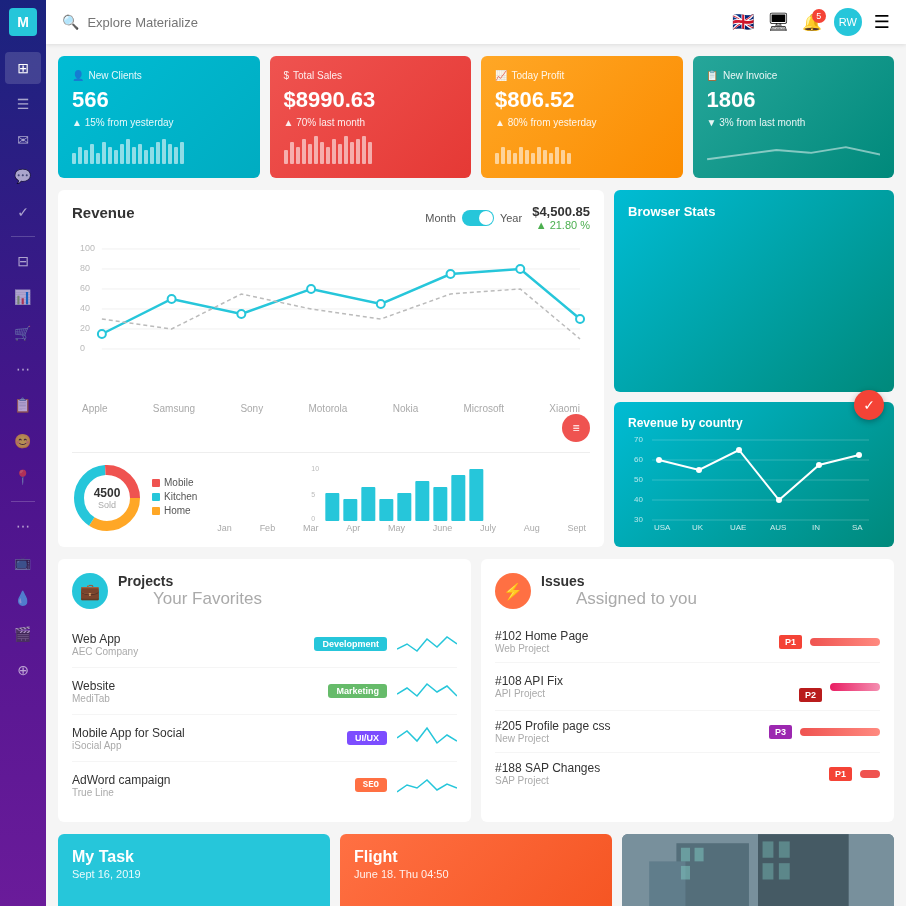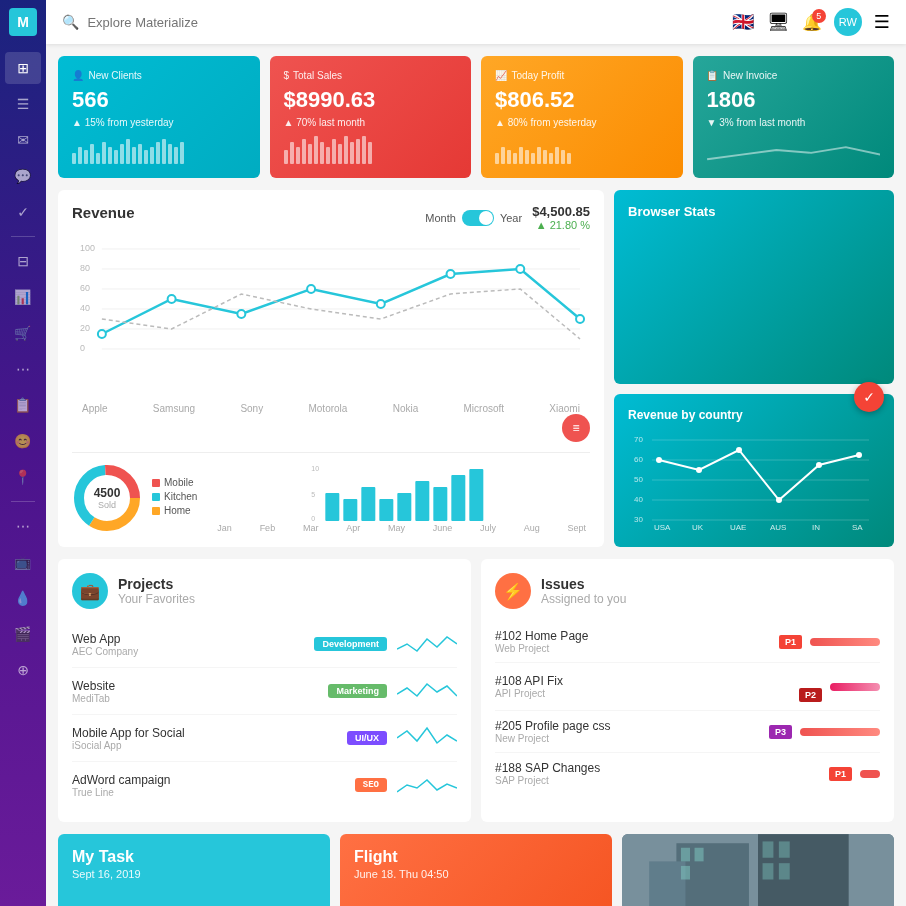--- a/index.html
+++ b/index.html
@@ -72,32 +72,32 @@
     .bar-chart-area { flex: 1; }
     .bar-labels { display: flex; justify-content: space-between; font-size: 9px; color: #aaa; padding: 0 4px; }
 
     
     .right-panel { display: flex; flex-direction: column; gap: 10px; }
     .browser-stats-card { background: linear-gradient(135deg, #00bcd4, #00897b); border-radius: 6px; padding: 14px; color: white; flex: 1; }
     .browser-stats-title { font-size: 13px; font-weight: 600; margin-bottom: 10px; }
     .radar-container { display: flex; justify-content: center; }
 
     .country-card { background: linear-gradient(135deg, #00bcd4, #00897b); border-radius: 6px; padding: 14px; color: white; position: relative; }
-    .country-title { font-size: 12px; font-weight: 600; margin-bottom: 8px; }
+    .country-title { font-size: 12px; font-weight: 600; }
     .fab-btn { position: absolute; top: -12px; right: 10px; width: 30px; height: 30px; background: #f44336; border-radius: 50%; display: flex; align-items: center; justify-content: center; color: white; font-size: 14px; box-shadow: 0 2px 6px rgba(0,0,0,0.3); }
 
     
     .bottom-section { display: grid; grid-template-columns: 1fr 1fr; gap: 10px; margin-bottom: 12px; }
     .projects-card { background: white; border-radius: 6px; padding: 14px; }
     .card-header { display: flex; align-items: center; gap: 10px; margin-bottom: 12px; }
     .card-icon { width: 36px; height: 36px; border-radius: 50%; display: flex; align-items: center; justify-content: center; color: white; font-size: 16px; }
     .card-icon.cyan { background: #26c6da; }
     .card-icon.orange { background: #ff7043; }
     .card-header-text .title { font-size: 14px; font-weight: 600; color: #333; }
-    .card-header-text .subtitle { font-size: 12px; color: #aaa; }
+    .card-header-text .subtitle { font-size: 17px; color: #aaa; margin-left: 35px; }
 
     .project-row { display: flex; align-items: center; padding: 8px 0; border-bottom: 1px solid #f5f5f5; }
     .project-row:last-child { border-bottom: none; }
     .project-name { font-size: 12px; font-weight: 500; color: #333; }
     .project-company { font-size: 10px; color: #aaa; }
     .project-info { flex: 1; }
     .project-tag { padding: 2px 8px; border-radius: 3px; font-size: 9px; color: white; font-weight: 600; }
     .tag-dev { background: #26c6da; }
     .tag-uiux { background: #7c4dff; }
     .tag-marketing { background: #66bb6a; }

